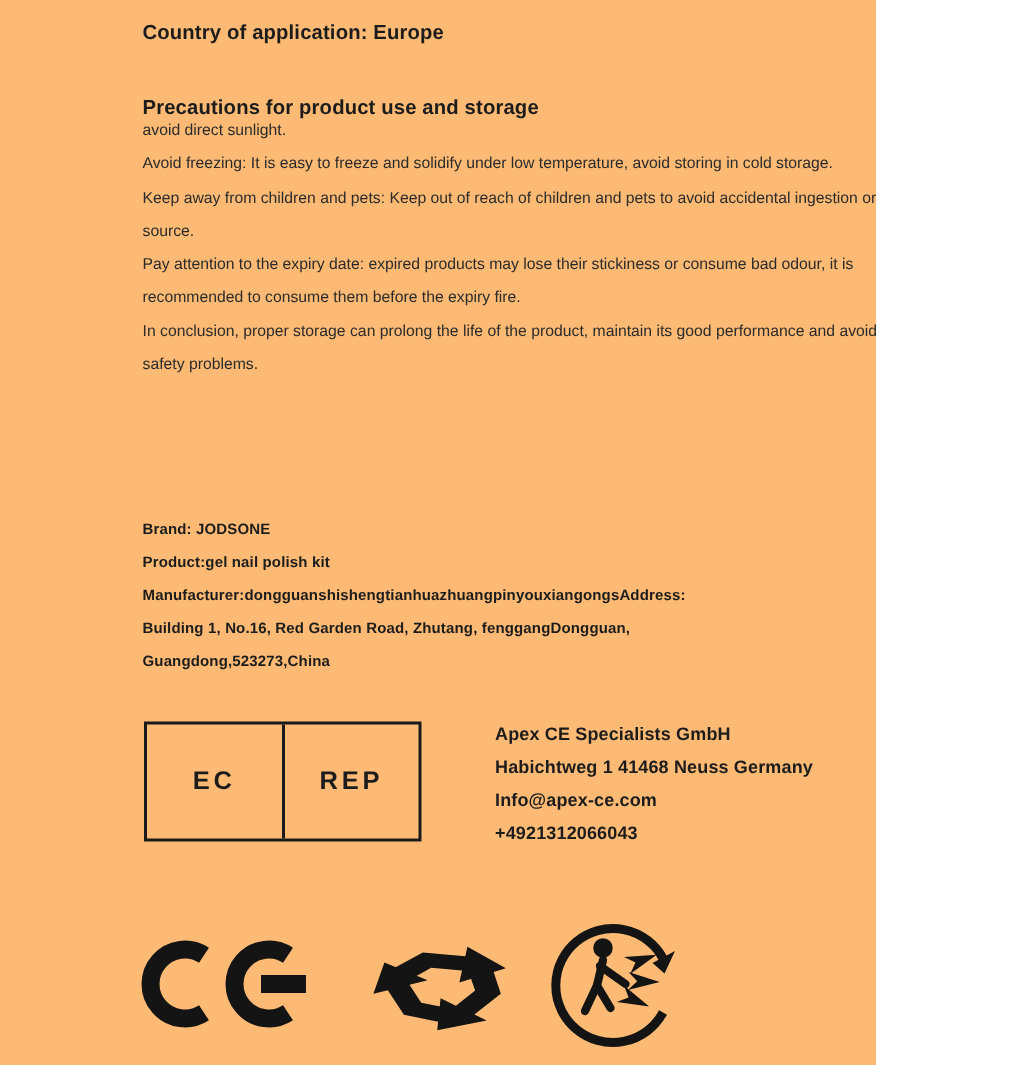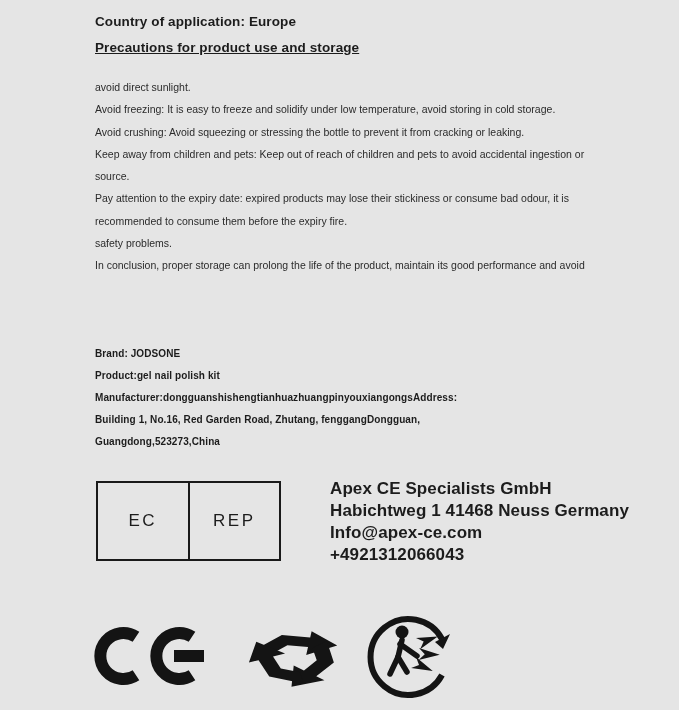--- a/index.html
+++ b/index.html
@@ -1,80 +1,79 @@
 <!DOCTYPE html>
 <html><head>
 <meta charset="utf-8">
 <style>
   html,body{margin:0;padding:0;background:#fff;}
   .page{
     position:relative;
-    width:679px;height:710px;
-    background:#e5e5e5;
+    width:584px;height:710px;
+    background:#fdba74;
     font-family:"Liberation Sans", sans-serif;
     color:#1f1f1f;
     overflow:hidden;
   }
   .h-main{
     position:absolute;left:95px;margin:0;
     font-size:13.5px;font-weight:700;color:#1c1c1c;
     letter-spacing:.1px;white-space:nowrap;
   }
   #heading-country{top:14px;}
-  #heading-precautions{top:40px;text-decoration:underline;}
+  #heading-precautions{top:64px;}
   .body-block{
     position:absolute;left:95px;top:76px;
     font-size:10.5px;line-height:22.3px;color:#2b2b2b;
   }
   .body-block .tline{white-space:nowrap;}
   .brand-block{
     position:absolute;left:95px;top:343px;
     font-size:10px;font-weight:700;line-height:22px;color:#1c1c1c;
   }
   .brand-block .tline{white-space:nowrap;letter-spacing:.1px;}
   .ecrep{
     position:absolute;left:96px;top:481px;
     width:181px;height:76px;
     border:2px solid #1a1a1a;
     display:flex;
   }
   .ecrep .cell{
     flex:1;display:flex;align-items:center;justify-content:center;
-    font-size:17px;font-weight:400;letter-spacing:2.5px;color:#1c1c1c;
+    font-size:17px;font-weight:700;letter-spacing:2.5px;color:#1c1c1c;
   }
   .ecrep .cell.first{border-right:2px solid #1a1a1a;}
   .rep-block{
     position:absolute;left:330px;top:478px;
-    font-size:17px;font-weight:700;line-height:22px;color:#1c1c1c;
+    font-size:12px;font-weight:700;line-height:22px;color:#1c1c1c;
   }
   .rep-block .tline{white-space:nowrap;letter-spacing:.1px;}
   .icon{position:absolute;}
   #ce-icon{left:94px;top:624px;}
   #recycle-icon{left:244px;top:617px;}
   #triman-icon{left:362px;top:611px;}
 </style>
 </head>
 <body>
 
 <div class="page">
 
   <h1 class="h-main" id="heading-country">Country of application: Europe</h1>
 
   <h1 class="h-main" id="heading-precautions">Precautions for product use and storage</h1>
 
   <div class="body-block">
     <div class="tline">avoid direct sunlight.</div>
     <div class="tline">Avoid freezing: It is easy to freeze and solidify under low temperature, avoid storing in cold storage.</div>
-    <div class="tline">Avoid crushing: Avoid squeezing or stressing the bottle to prevent it from cracking or leaking.</div>
     <div class="tline">Keep away from children and pets: Keep out of reach of children and pets to avoid accidental ingestion or</div>
     <div class="tline">source.</div>
     <div class="tline">Pay attention to the expiry date: expired products may lose their stickiness or consume bad odour, it is</div>
     <div class="tline">recommended to consume them before the expiry fire.</div>
+    <div class="tline">In conclusion, proper storage can prolong the life of the product, maintain its good performance and avoid</div>
     <div class="tline">safety problems.</div>
-    <div class="tline">In conclusion, proper storage can prolong the life of the product, maintain its good performance and avoid</div>
   </div>
 
   <div class="brand-block">
     <div class="tline">Brand: JODSONE</div>
     <div class="tline">Product:gel nail polish kit</div>
     <div class="tline">Manufacturer:dongguanshishengtianhuazhuangpinyouxiangongsAddress:</div>
     <div class="tline">Building 1, No.16, Red Garden Road, Zhutang, fenggangDongguan,</div>
     <div class="tline">Guangdong,523273,China</div>
   </div>
 

